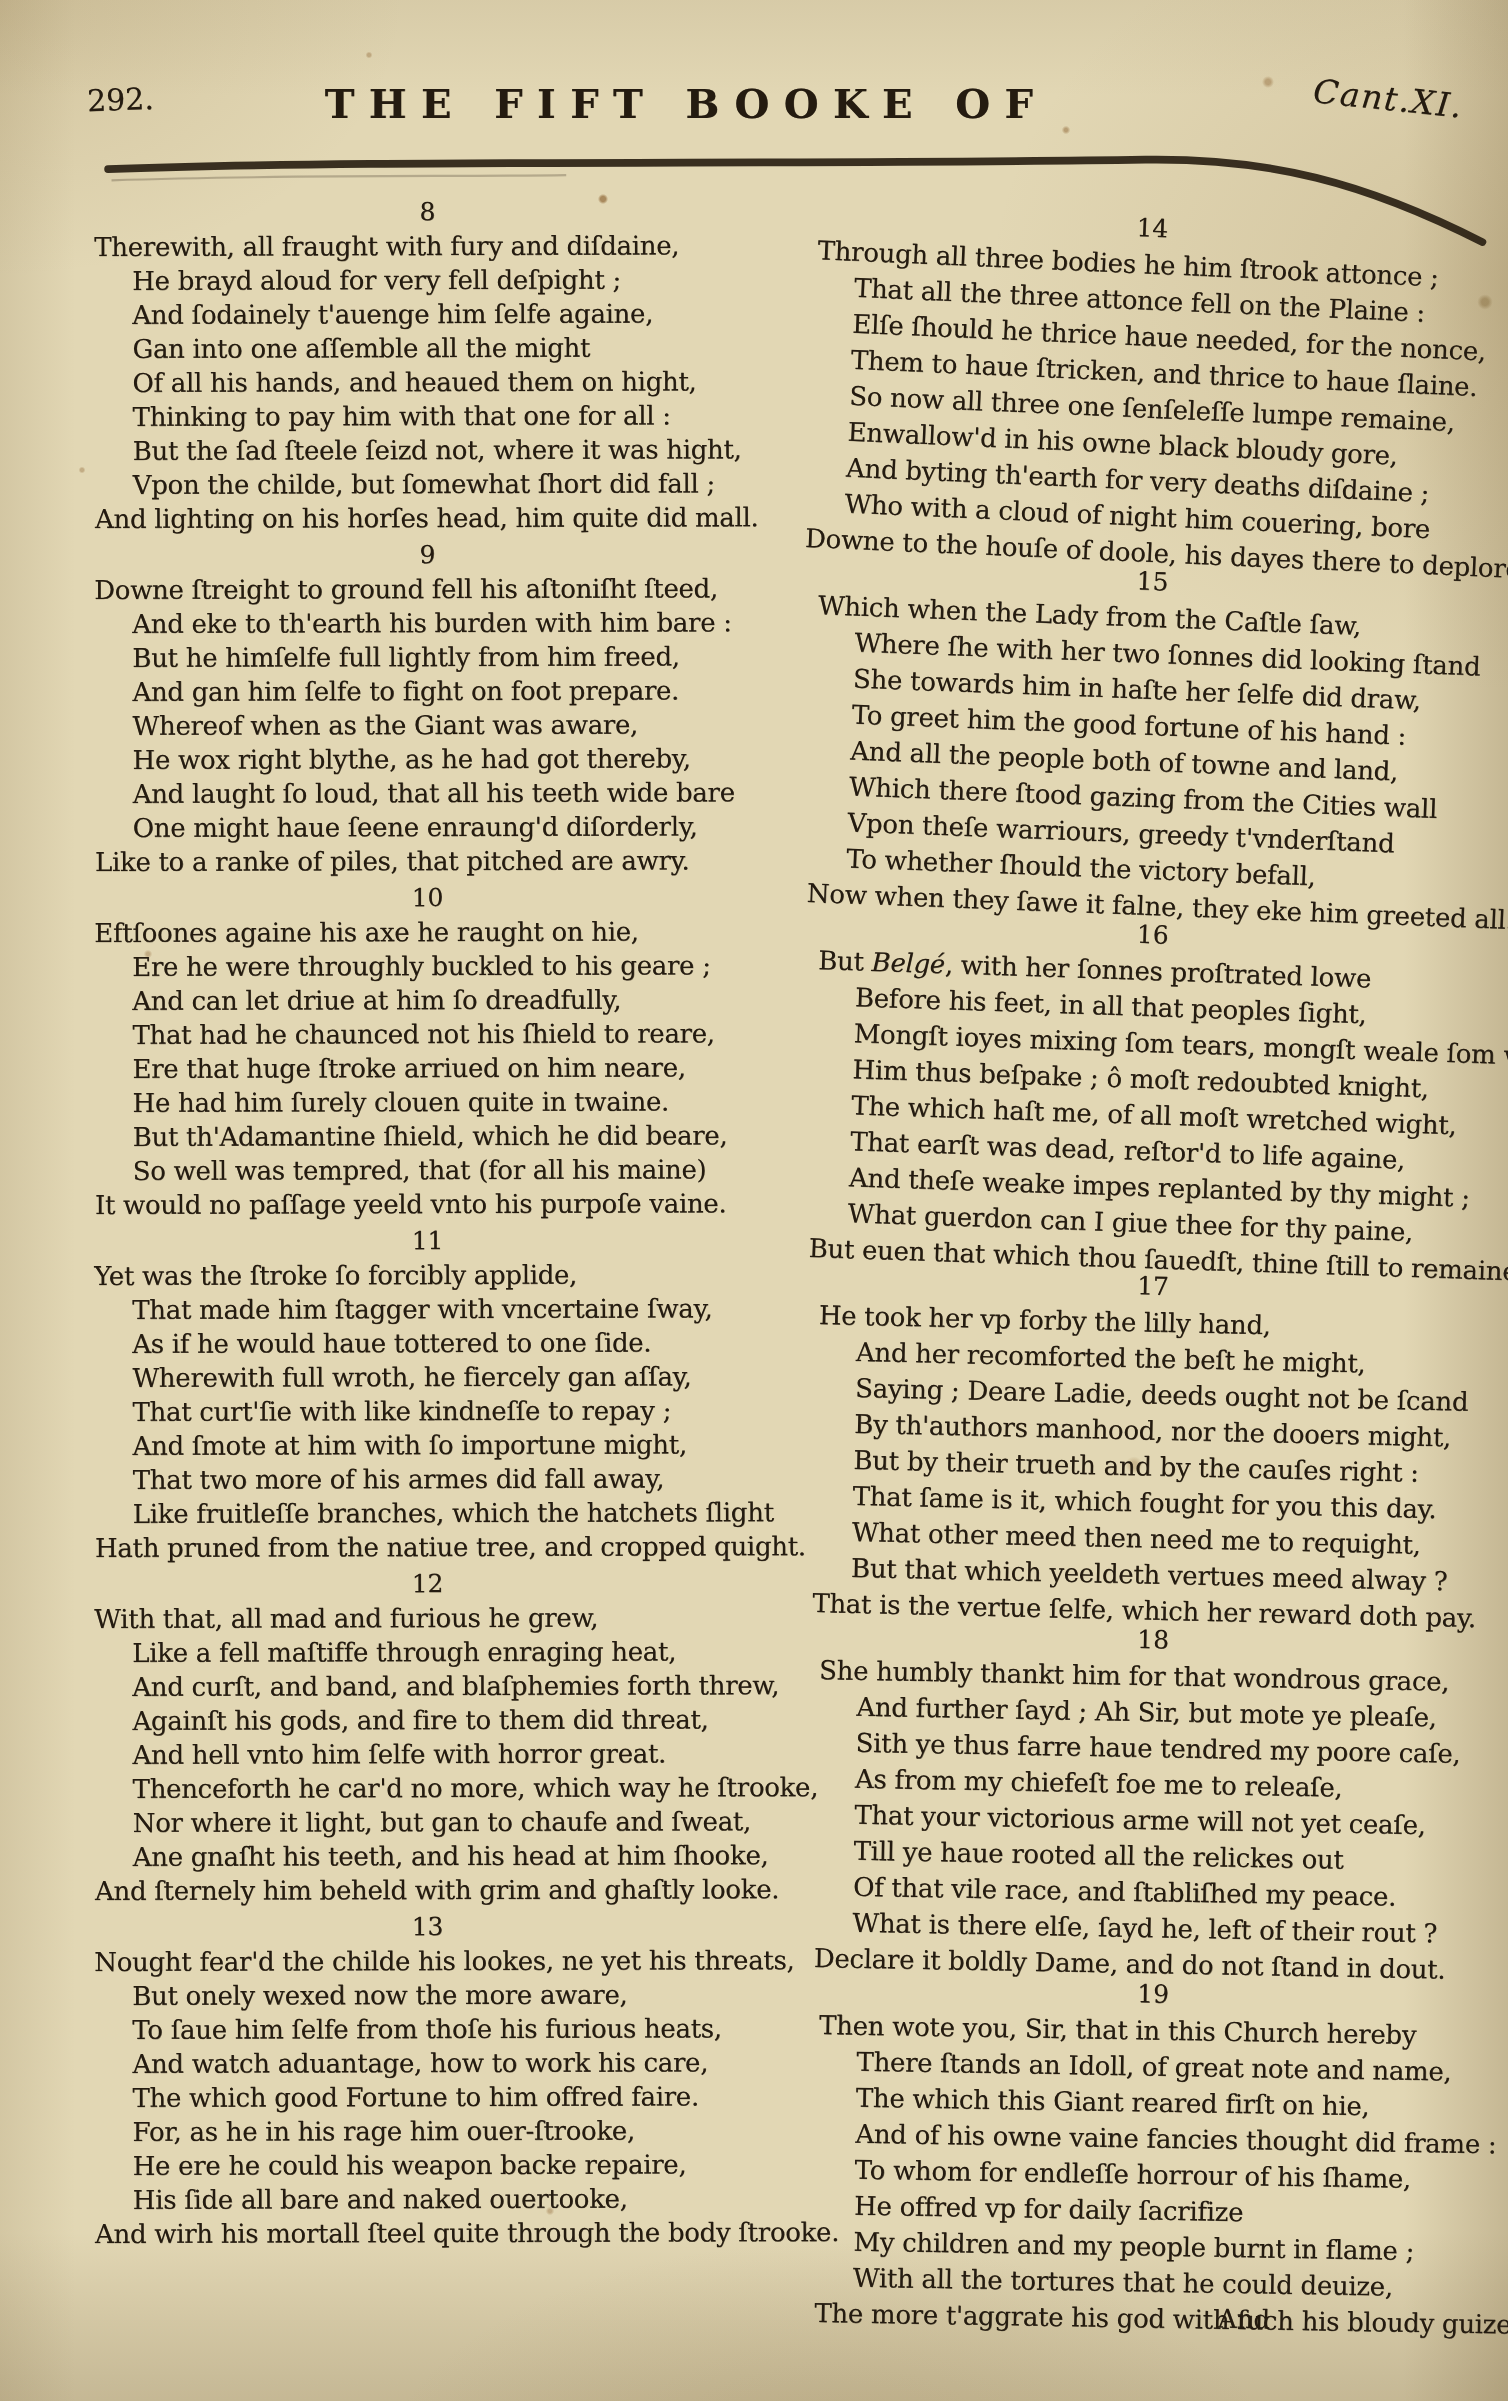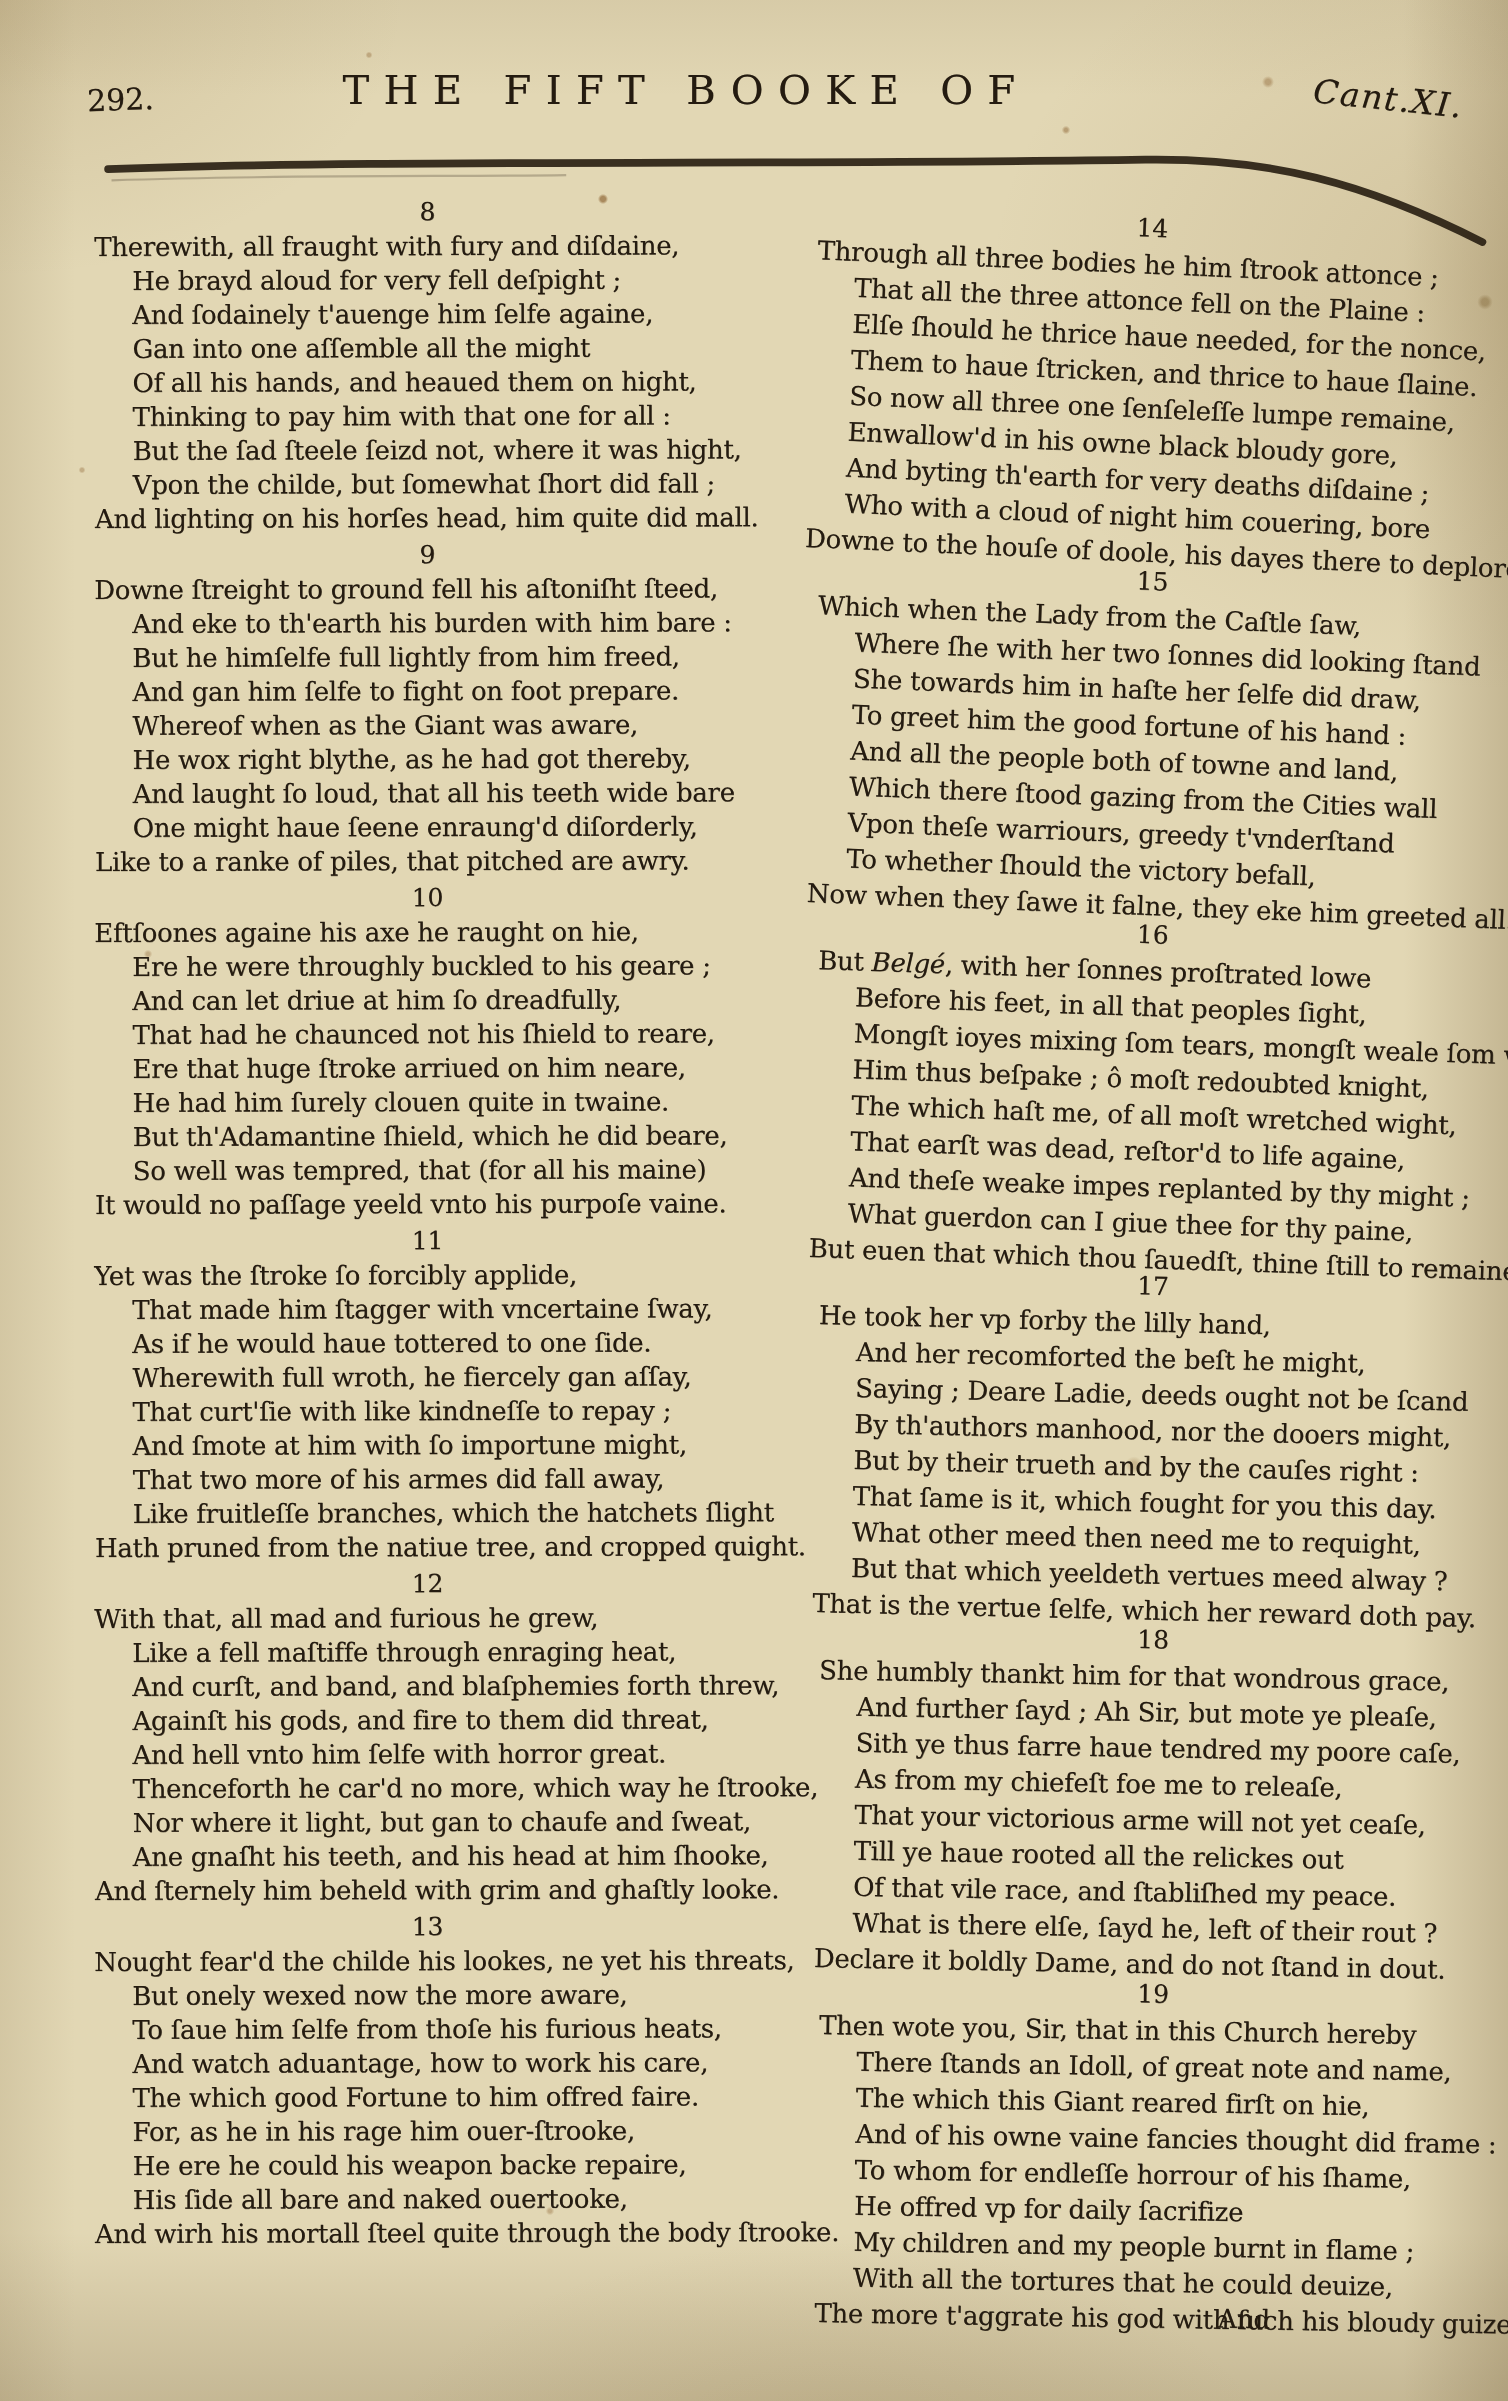--- a/index.html
+++ b/index.html
@@ -22,22 +22,22 @@
       radial-gradient(ellipse 840px 652px at 100% 12%, rgba(150,124,76,.22), rgba(150,124,76,0) 62%),
       radial-gradient(ellipse 772px 429px at 55% 104%, rgba(132,108,62,.18), rgba(132,108,62,0) 60%),
       linear-gradient(to right, rgba(120,98,58,.14), rgba(120,98,58,0) 5%, rgba(120,98,58,0) 93%, rgba(112,90,52,.26)),
       linear-gradient(to bottom, rgba(120,98,58,.10), rgba(120,98,58,0) 4%, rgba(120,98,58,0) 93%, rgba(104,84,48,.24));
   }
   .ink{ text-shadow:0.3px 0.3px 0.6px rgba(32,23,12,.55); }
 
   
   .pgnum{ position:absolute; left:87px; top:82px; font-size:30px; transform:rotate(-2deg);}
   .title{
-    position:absolute; left:223px; top:67px; width:926px; text-align:center;
-    font-size:40px; font-weight:normal; letter-spacing:.36em; white-space:nowrap;
+    position:absolute; left:223px; top:80px; width:926px; text-align:center;
+    font-size:40px; font-weight:bold; letter-spacing:.36em; white-space:nowrap;
   }
   .canto{
     position:absolute; right:45px; top:79px; font-style:italic; font-size:33px;
     letter-spacing:1.7px; transform:rotate(6deg);
   }
   .rule{ position:absolute; left:0; top:0; pointer-events:none; }
 
   
   .col{ position:absolute; top:196px; width:696px; }
   .col-left{ left:89px; }

